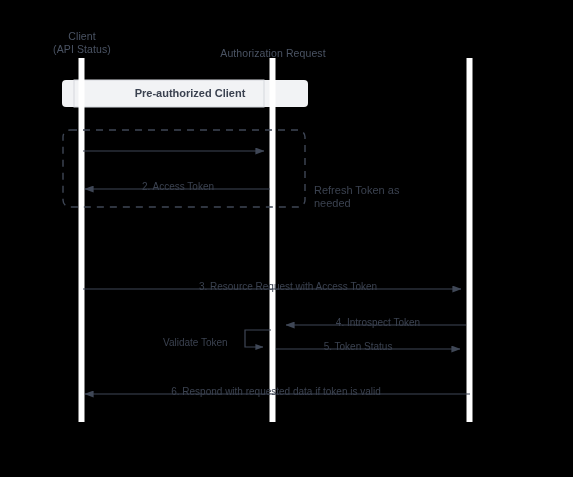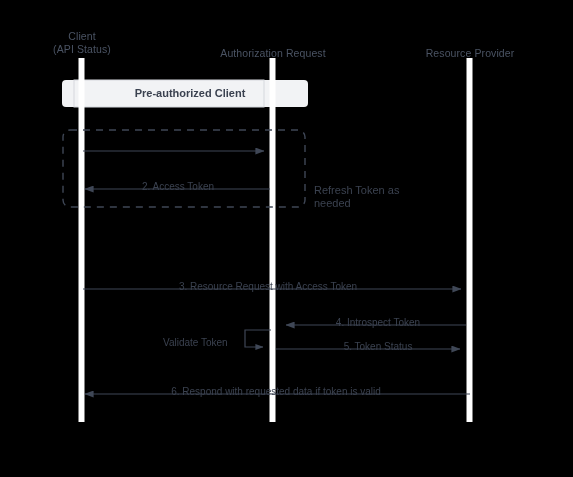--- a/index.html
+++ b/index.html
@@ -110,37 +110,34 @@
 
   <div class="actor-head" style="left:32px; top:30px; width:100px;">
     <div>Client</div>
     <div>(API Status)</div>
   </div>
 
   <div class="actor-head" style="left:198px; top:47px; width:150px;">
     <div>Authorization Request</div>
   </div>
 
-  <div class="actor-head" style="left:400px; top:47px; width:140px;">
-    <div>Resource Provider</div>
-  </div>
 
   <div class="frame-box-label" style="left:190px; top:87px;font-weight:bold;">Pre-authorized Client</div>
 
 
   <div class="msg-label center" style="left:178px; top:181px;">2. Access Token</div>
 
   <div class="note-label" style="left:314px; top:152px;">
     <div>Refresh Token as</div>
     <div>needed</div>
   </div>
 
-  <div class="msg-label center" style="left:268px; top:281px;">3. Resource Request with Access Token</div>
+  <div class="msg-label center" style="left:288px; top:281px;">3. Resource Request with Access Token</div>
 
   <div class="msg-label center" style="left:378px; top:317px;">4. Introspect Token</div>
 
   <div class="msg-label" style="left:163px; top:337px;">Validate Token</div>
 
-  <div class="msg-label center" style="left:378px; top:341px;text-align:center;">5. Token Status</div>
+  <div class="msg-label center" style="left:358px; top:341px;text-align:center;">5. Token Status</div>
 
   <div class="msg-label center" style="left:276px; top:386px;">6. Respond with requested data if token is valid</div>
 
 </div>
 
 </body></html>

